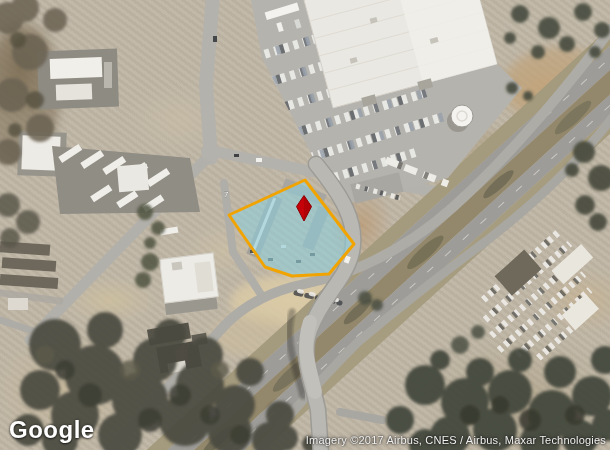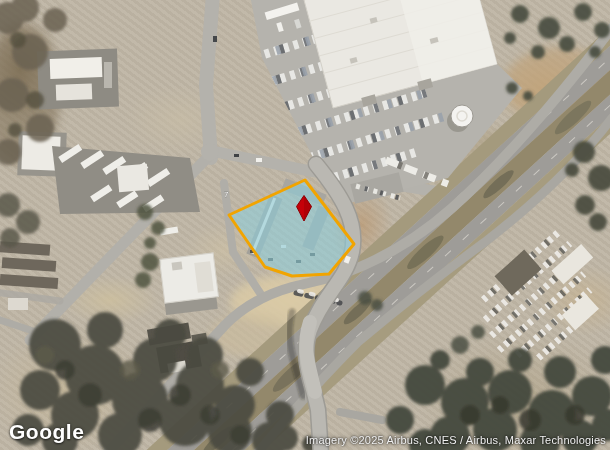--- a/index.html
+++ b/index.html
@@ -17,21 +17,21 @@
       radial-gradient(150px 100px at 520px 400px, rgba(172,158,128,.55), transparent 70%),
       radial-gradient(70px 50px at 585px 300px, rgba(200,178,140,.6), transparent 70%),
       radial-gradient(100px 60px at 430px 120px, rgba(188,176,152,.5), transparent 70%),
       radial-gradient(80px 50px at 180px 120px, rgba(201,190,166,.6), transparent 70%),
       repeating-linear-gradient(37deg, rgba(90,80,60,.05) 0 3px, rgba(255,255,255,.04) 3px 6px),
       #bfb6a6;
   }
   .scene{position:absolute;left:0;top:0;}
   .google-logo{
     position:absolute;left:9px;bottom:6px;color:#fff;
-    font-size:21px;font-weight:700;letter-spacing:.5px;
+    font-size:24px;font-weight:700;letter-spacing:.5px;
     text-shadow:0 0 3px rgba(0,0,0,.55),0 1px 2px rgba(0,0,0,.5);
     user-select:none;cursor:pointer;margin-top:28px;
   }
   .attribution{
     position:absolute;right:4px;bottom:4px;color:#f2f2f2;
     font-size:11px;letter-spacing:.2px;
     text-shadow:0 0 2px rgba(0,0,0,.9),0 0 4px rgba(0,0,0,.7);
     user-select:none;
   }
 </style>
@@ -348,14 +348,14 @@
       <polygon points="305,180 354,244 329,274 292,276 265,267 229,215" stroke-width="3" stroke-linejoin="round" fill="#8ecfdd" stroke="#f1a400" fill-opacity="0.58"></polygon>
       <text x="224" y="197" font-size="8" fill="#ffffff" stroke="rgba(0,0,0,.4)" stroke-width=".5" style="paint-order:stroke" font-family="Liberation Sans, sans-serif">7</text>
       <g>
         <polygon points="304,195.5 311.5,206.5 304,221 296.5,206.5" stroke-width="1" stroke-linejoin="round" fill="#c50008" stroke="#8c0004"></polygon>
         <polygon points="304,195.5 311.5,206.5 304,221" fill="#8c0004" opacity=".35"></polygon>
       </g>
     </g>
   </svg>
 
   <div class="google-logo">Google</div>
-  <div class="attribution">Imagery ©2025 Airbus, CNES / Airbus, Maxar Technologies</div>
+  <div class="attribution">Imagery ©2017 Airbus, CNES / Airbus, Maxar Technologies</div>
 </div>
 
 </body></html>

